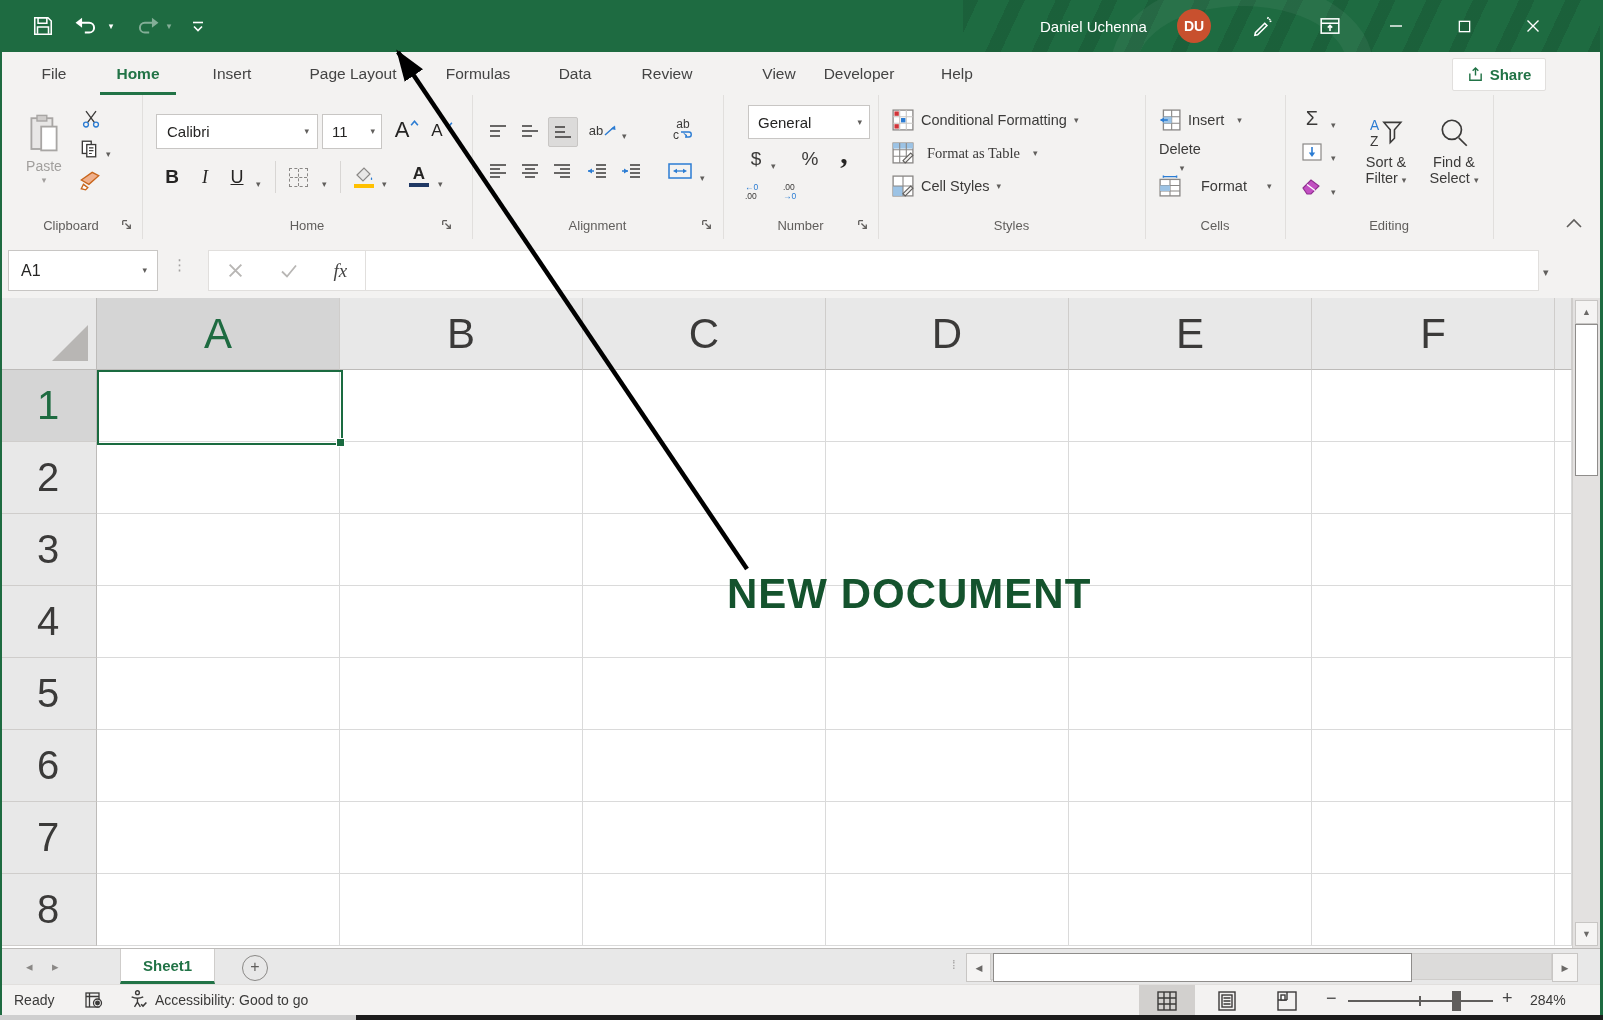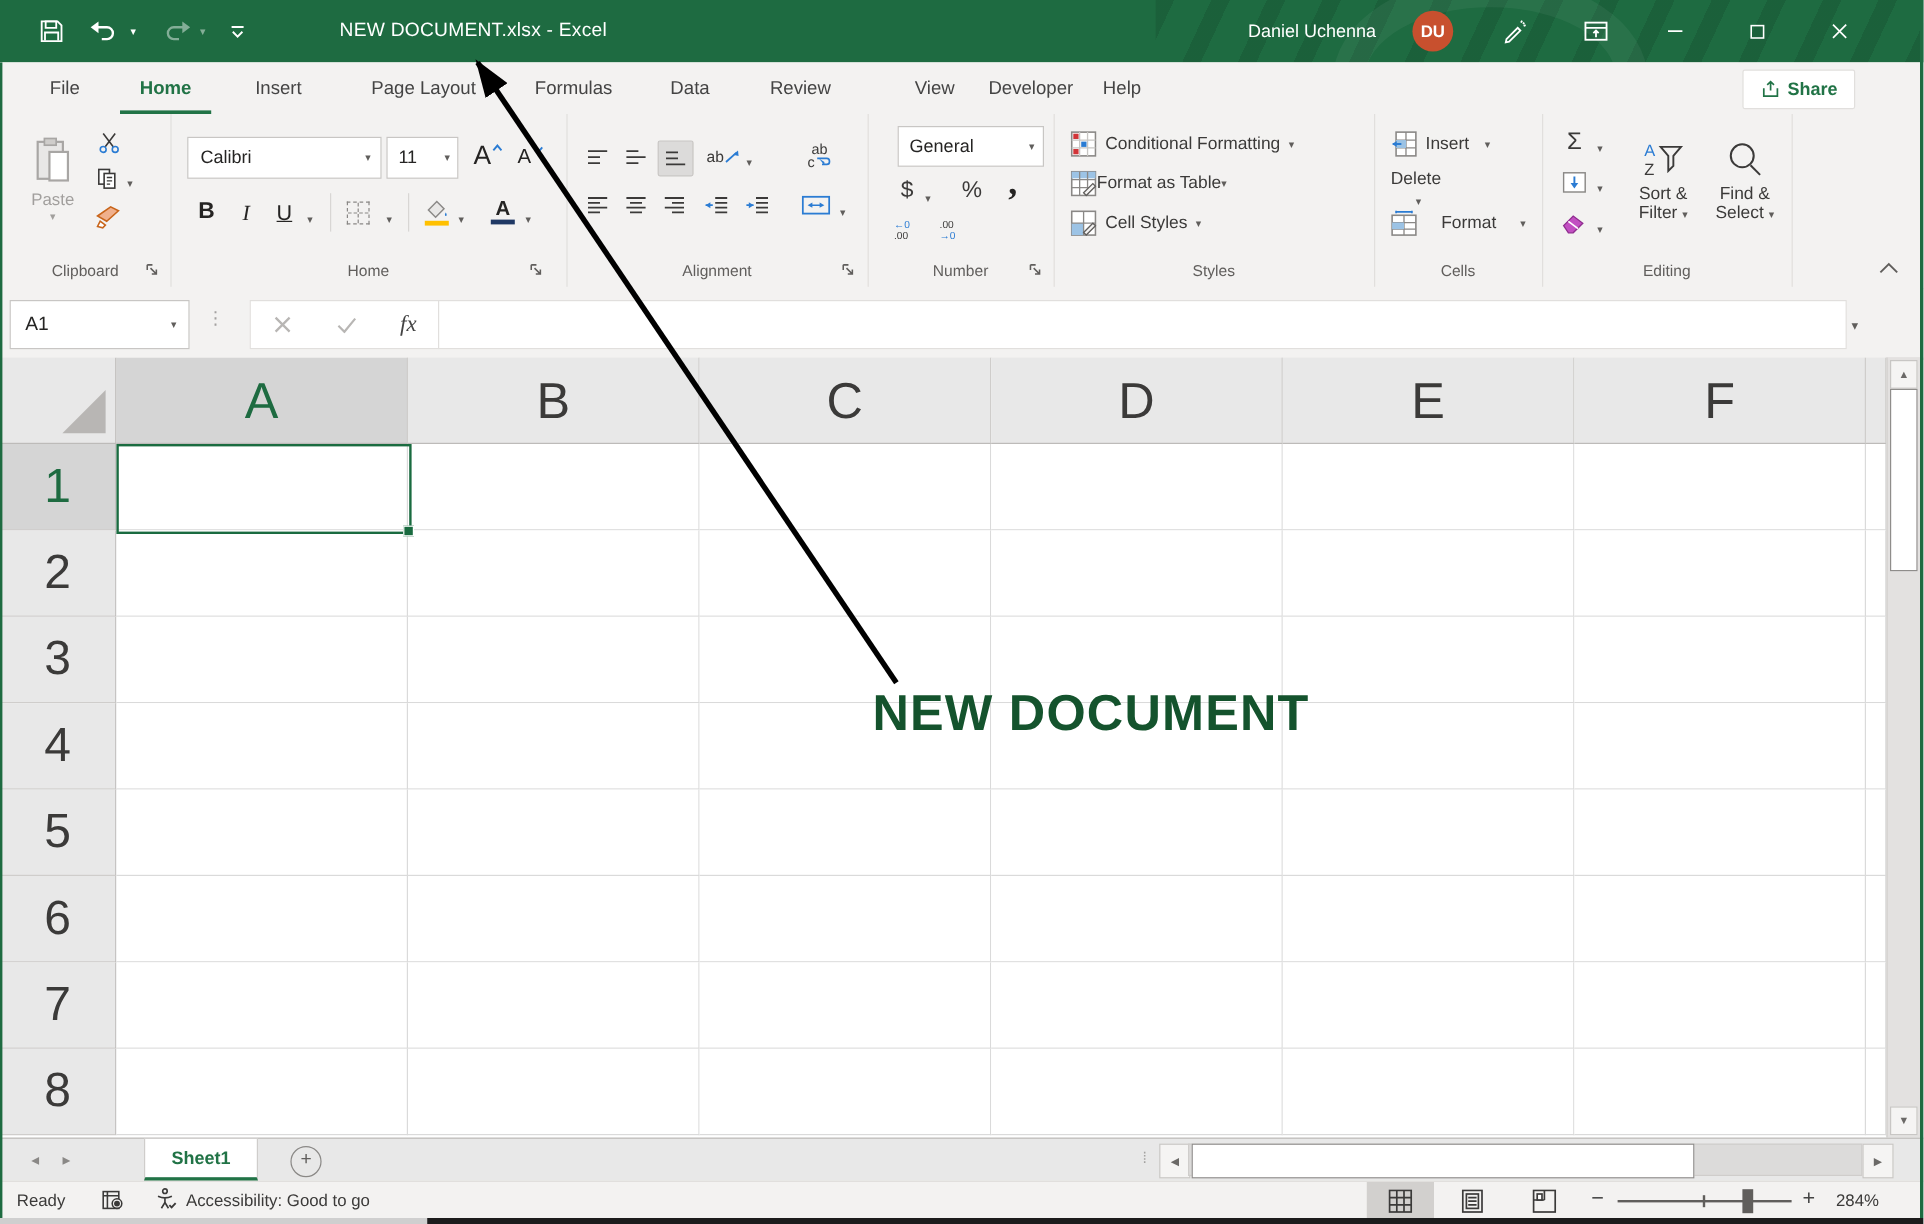--- a/index.html
+++ b/index.html
@@ -143,21 +143,20 @@
   <div class="tb-btn" style="left:162px;width:14px;opacity:.45;">
       <span class="cv" style="color:#fff;"></span>
     </div>
   <div class="tb-btn" style="left:186px;width:24px;">
     <svg width="16" height="14" viewBox="0 0 16 14" fill="none" stroke="#fff" stroke-width="1.6">
       <path d="M3 3.5h10"></path>
         <path d="M4 7.5l4 4 4-4"></path>
     </svg>
   </div>
 
-  <div class="wintitle">NEW DOCUMENT.xlsx  -  Excel</div>
 
 
   <div class="tb-user">Daniel Uchenna</div>
   <div class="avatar">DU</div>
 
   <div class="tb-btn" style="left:1244px;width:36px;">
     <svg width="22" height="22" viewBox="0 0 20 20" fill="none" stroke="#fff" stroke-width="1.4">
       <path d="M4 16l8.5-8.5 2 2L6 18l-2.5.5z"></path>
         <path d="M15 3.5l.8-1.5M17 6l1.5-.6M16.5 4.5l1-1"></path>
     </svg>
@@ -190,21 +189,21 @@
   <div id="rtabs">
       <div class="rtab" style="left: 24px; width: 60px; justify-content: center;">File</div>
       <div class="rtab active" style="left: 98px; width: 80px; justify-content: center;">Home</div>
       <div class="rtab" style="left: 190px; width: 84px; justify-content: center;">Insert</div>
       <div class="rtab" style="left: 290px; width: 126px; justify-content: center;">Page Layout</div>
       <div class="rtab" style="left: 430px; width: 96px; justify-content: center;">Formulas</div>
       <div class="rtab" style="left: 540px; width: 70px; justify-content: center;">Data</div>
       <div class="rtab" style="left: 626px; width: 82px; justify-content: center;">Review</div>
       <div class="rtab" style="left: 744px; width: 70px; justify-content: center;">View</div>
       <div class="rtab" style="left: 806px; width: 106px; justify-content: center;">Developer</div>
-      <div class="rtab" style="left: 904px; width: 62px; justify-content: center;">Help</div>
+      <div class="rtab" style="left: 926px; width: 62px; justify-content: center;">Help</div>
     </div>
   <div class="sharebtn">
     <svg width="17" height="17" viewBox="0 0 18 18" fill="none" stroke="#217346" stroke-width="1.5">
       <path d="M3 8v7h12V8"></path>
         <path d="M9 10V2.5M6 5l3-2.8L12 5"></path>
     </svg>
     <span>Share</span>
   </div>
 </div>
 
@@ -428,21 +427,21 @@
       <svg width="22" height="22" viewBox="0 0 20 20">
         <rect x="1" y="1" width="18" height="18" fill="#fff" stroke="#8a8886" stroke-width="1.2"></rect>
         <path d="M7 1v18M13 1v18M1 7h18M1 13h18" stroke="#c8c6c4" stroke-width="1"></path>
         <rect x="2.2" y="2.2" width="4" height="4" fill="#d13438"></rect>
           <rect x="2.2" y="13.8" width="4" height="4" fill="#d13438"></rect>
         <rect x="8.2" y="8.2" width="4" height="4" fill="#2b7cd3"></rect>
       </svg>
       <span class="riblabel">Conditional Formatting</span>
       <span class="cv"></span>
     </div>
-    <div class="abs btnface" style="left:14px;top:45px;height:26px;gap:0;">
+    <div class="abs btnface" style="left:14px;top:45px;height:26px;gap:13px;font-family:Liberation Serif, serif;">
       <svg width="22" height="22" viewBox="0 0 20 20">
         <rect x="1" y="1" width="18" height="18" fill="#fff" stroke="#8a8886" stroke-width="1.2"></rect>
         <rect x="1" y="1" width="18" height="5" fill="#9cc3e5"></rect>
         <path d="M7 1v18M13 1v18M1 7h18M1 13h18" stroke="#8a8886" stroke-width="1"></path>
         <path d="M10 17 17 10l2 2-7 7z" fill="#f3f2f1" stroke="#605e5c" stroke-width="1"></path>
       </svg>
       <span class="riblabel">Format as Table</span>
       <span class="cv"></span>
     </div>
     <div class="abs btnface" style="left:14px;top:78px;height:26px;gap:7px;">

